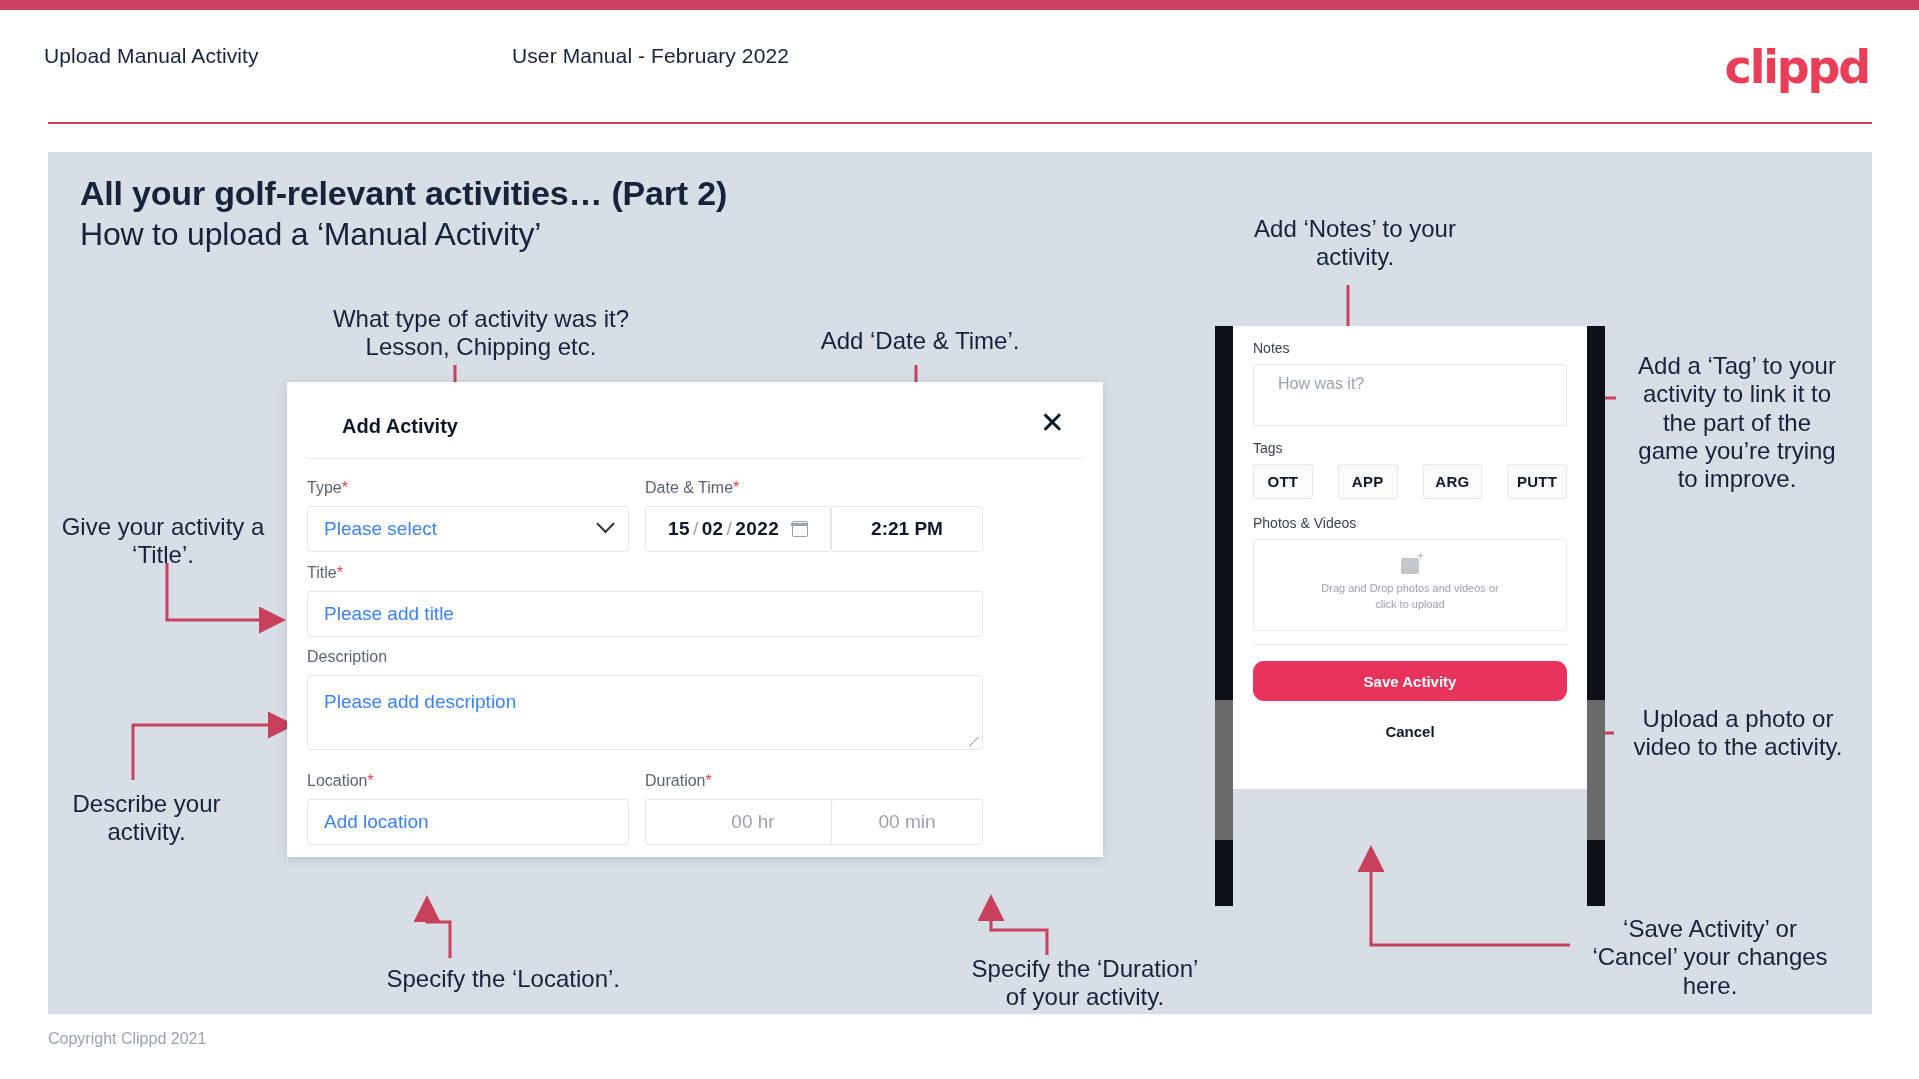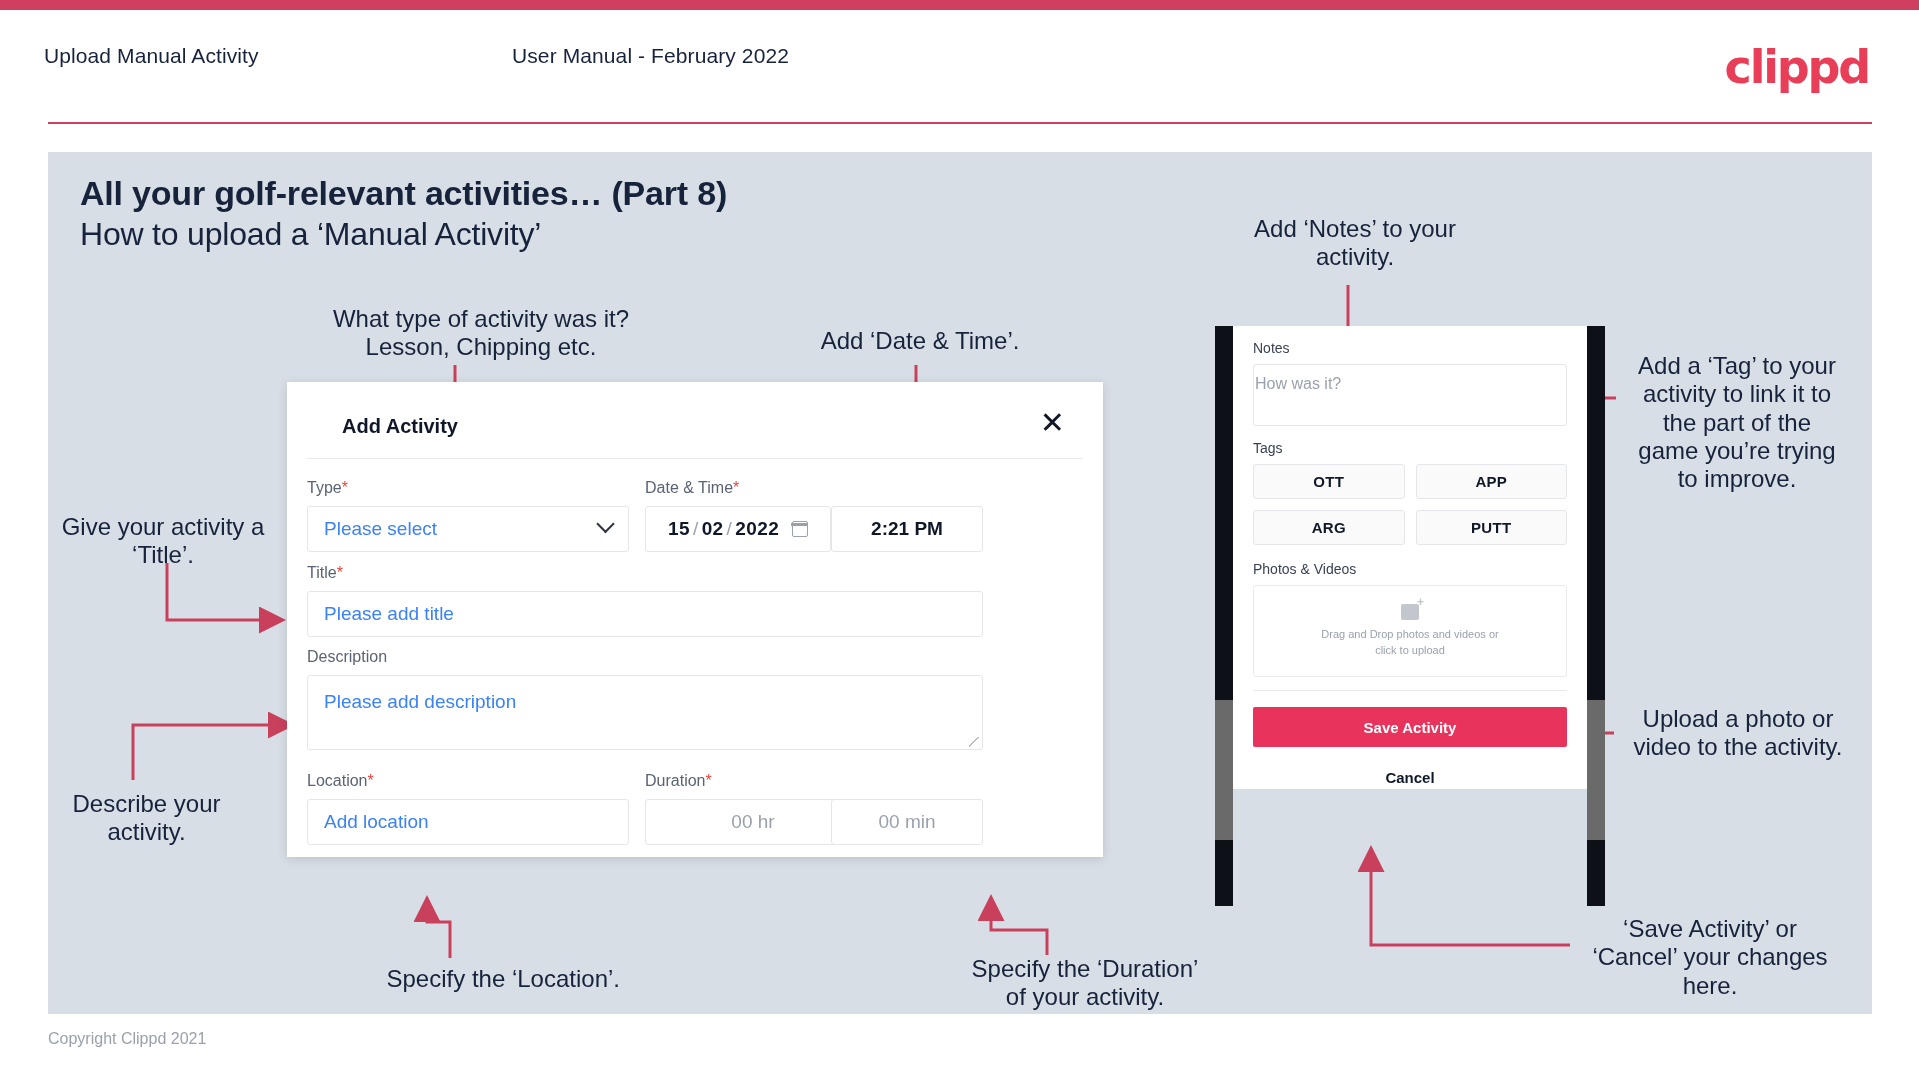--- a/index.html
+++ b/index.html
@@ -117,24 +117,24 @@
     position:absolute; top:374px; width:18px; height:140px; background:#6a6a6a;
   }
   .screen {
     position:absolute; left:18px; top:0; width:354px; height:463px;
     background:#fff; padding:14px 20px 0 20px;
   }
   .plabel { font-size:14px; color:#3a4252; margin-bottom:8px; }
   .pbox {
     border:1px solid #e4e6ea; border-radius:3px; background:#fff;
   }
-  .notes-box { height:62px; padding:10px 1px; }
+  .notes-box { height:62px; padding:10px 24px; }
   .notes-ph { font-size:16px; color:#9aa1ad; }
   .tags-grid {
-    display:grid; grid-template-columns:1fr 1fr; gap:11px; margin-top:6px;
+    display:grid; grid-template-columns:1fr 1fr 1fr 1fr; gap:25px; margin-top:6px;
   }
   .tag {
     border:1px solid #e4e6ea; background:#fafafa; border-radius:3px;
     height:35px; display:flex; align-items:center; justify-content:center;
     font-size:15px; font-weight:700; color:#101828; letter-spacing:.3px;
   }
   .pv-box {
     border:1px solid #e9eaee; border-radius:3px; height:92px;
     display:flex; flex-direction:column; align-items:center; justify-content:center;
   }
@@ -142,21 +142,21 @@
   .img-icon {
     width:18px; height:16px; background:#c3c7cd; border-radius:2px;
     position:relative; margin-bottom:7px;
   }
   .img-icon:after {
     content:"+"; position:absolute; right:-5px; top:-8px; font-size:12px;
     color:#c3c7cd; font-weight:700; line-height:1;
   }
   .pv-rule { height:1px; background:#e9eaee; margin:13px 0 0 0; }
   .save-btn {
-    margin-top:16px; height:40px; background:#e8335c; border-radius:2px;
+    margin-top:16px; height:40px; background:#e8335c; border-radius:11px;
     display:flex; align-items:center; justify-content:center;
     color:#fff; font-size:15px; font-weight:700; cursor:pointer;
   }
   .cancel-btn {
     margin-top:22px; text-align:center; font-size:15px;
     font-weight:700; color:#101828; cursor:pointer;
   }
 
   
   .lines { position:absolute; left:0; top:0; width:1919px; height:1079px; pointer-events:none; }
@@ -171,21 +171,21 @@
 
 <div id="page">
 
   <div class="topstripe"></div>
   <div class="hdr-title">Upload Manual Activity</div>
   <div class="hdr-sub">User Manual - February 2022</div>
   <div class="hdr-rule"></div>
   <div class="logo">clippd</div>
 
   <div class="slide">
-    <div class="slide-h1">All your golf-relevant activities… (Part 8)</div>
+    <div class="slide-h1">All your golf-relevant activities… (Part 2)</div>
     <div class="slide-h2">How to upload a ‘Manual Activity’</div>
   </div>
 
   <svg class="lines">
     <defs>
       <marker id="ah" markerWidth="9" markerHeight="9" refX="7" refY="4.5" orient="auto">
         <path d="M0,0 L9,4.5 L0,9 z" fill="#c9405c"></path>
       </marker>
     </defs>
     <g stroke="#c9405c" stroke-width="3" fill="none" marker-end="url(#ah)">

